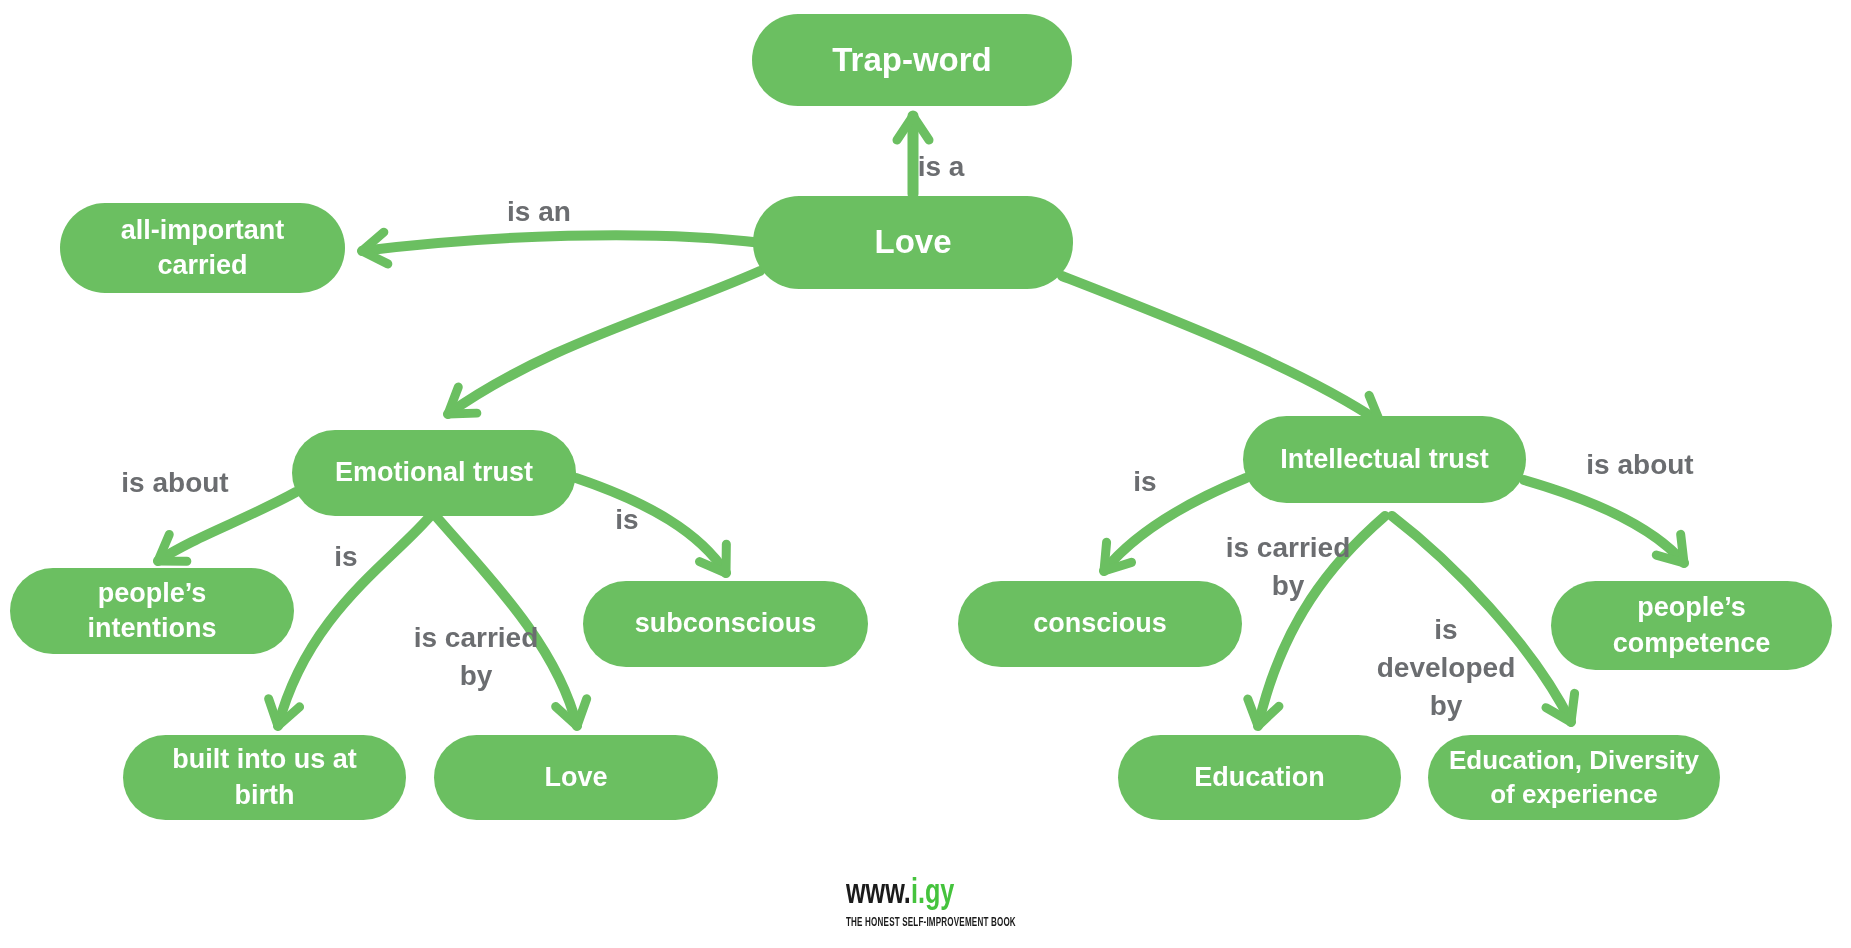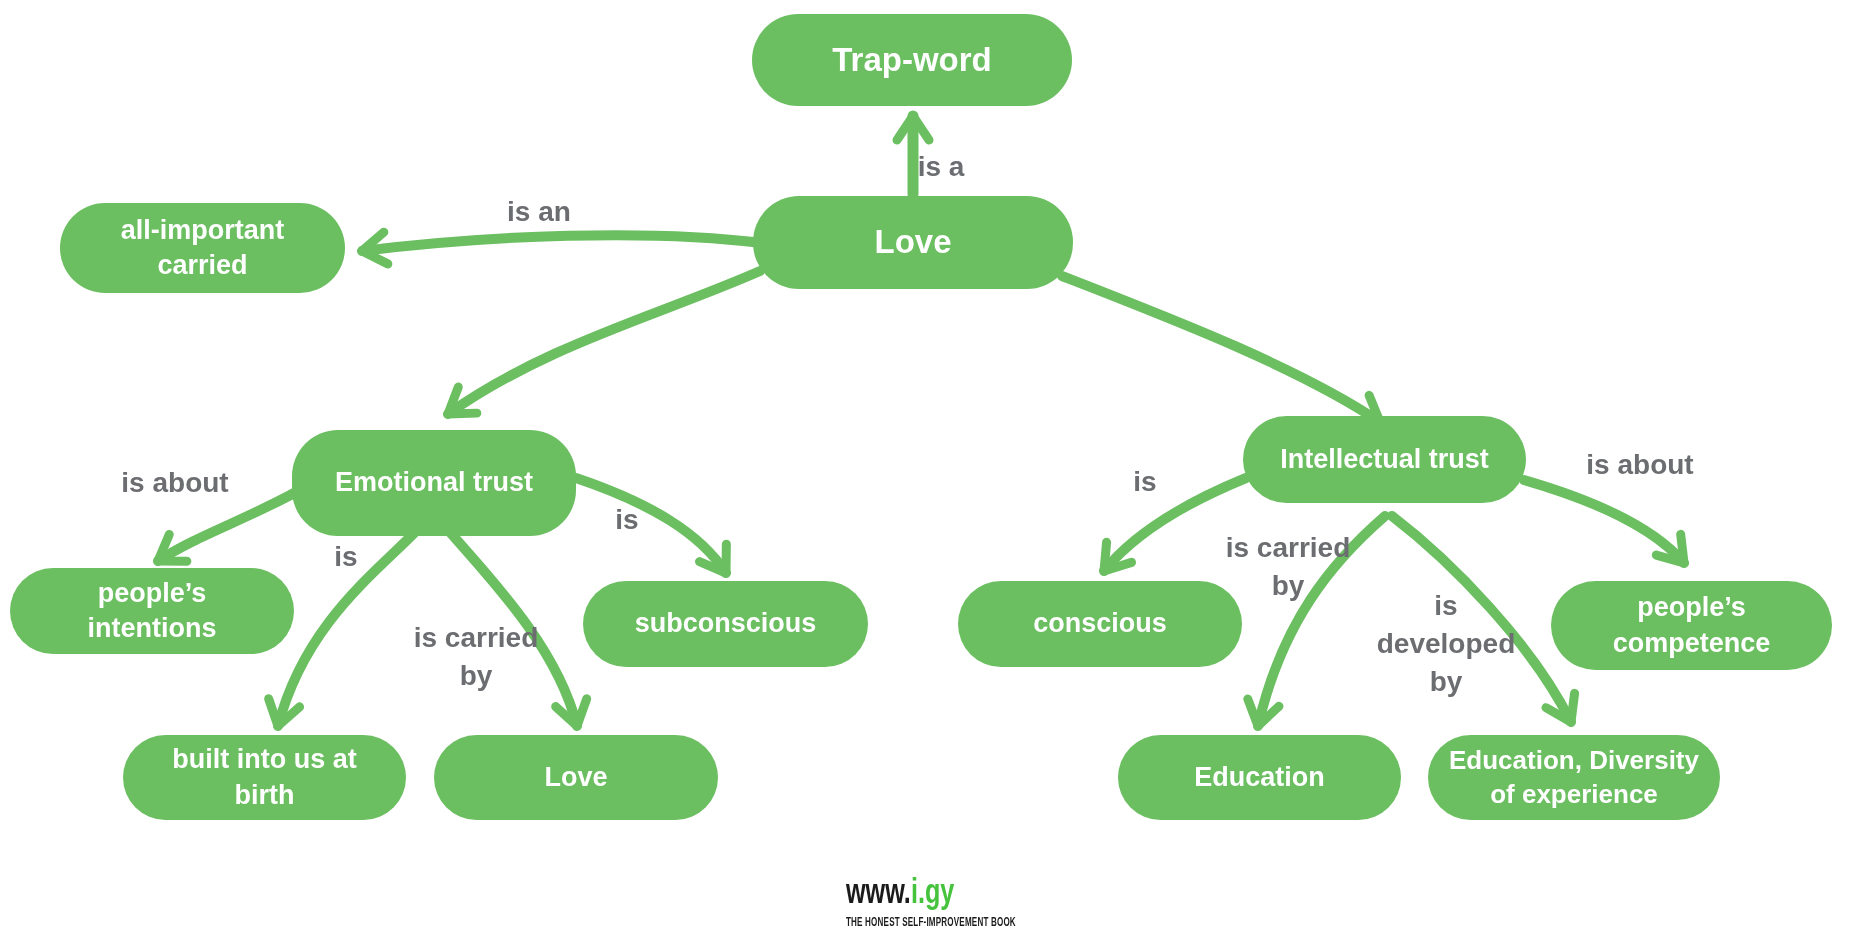--- a/index.html
+++ b/index.html
@@ -57,21 +57,21 @@
     position:absolute;
     transform:translate(-50%,-50%);
     color:var(--label-gray,#6b6d70);
     font-weight:700;
     font-size:28px;
     line-height:1.35;
     text-align:center;
     white-space:nowrap;
   }
   .edge-label.wrap2{white-space:normal;width:132px;}
-  .edge-label.wrap3{white-space:normal;width:152px;}
+  .edge-label.wrap3{white-space:normal;width:152px;margin-top:24px;}
   .logo{
     position:absolute;
     left:846px;
     top:872px;
     color:var(--logo-black,#1b1b1b);
   }
   .logo-url{
     font-size:35px;
     font-weight:700;
     line-height:1.1;
@@ -114,21 +114,21 @@
     <path class="edge" d="M 1392 516 C 1452 562, 1532 644, 1571 722" marker-end="url(#arrowhead)"></path>
     <path class="edge" d="M 1524 480 C 1600 502, 1656 530, 1684 563" marker-end="url(#arrowhead)"></path>
   </svg>
 
   <div class="node big" style="left:752px;top:14px;width:320px;height:92px;">Trap-word</div>
 
   <div class="node big" style="left:753px;top:196px;width:320px;height:93px;">Love</div>
 
   <div class="node" style="left:60px;top:203px;width:285px;height:90px;padding:0 24px;">all-important carried</div>
 
-  <div class="node" style="left:292px;top:430px;width:284px;height:106px;">Emotional trust</div>
+  <div class="node" style="left:292px;top:430px;width:284px;height:86px;">Emotional trust</div>
 
   <div class="node" style="left:1243px;top:416px;width:283px;height:87px;">Intellectual trust</div>
 
   <div class="node" style="left:10px;top:568px;width:284px;height:86px;padding:0 26px;">people’s intentions</div>
 
   <div class="node" style="left:583px;top:581px;width:285px;height:86px;">subconscious</div>
 
   <div class="node" style="left:958px;top:581px;width:284px;height:86px;">conscious</div>
 
   <div class="node" style="left:434px;top:735px;width:284px;height:85px;">Love</div>

